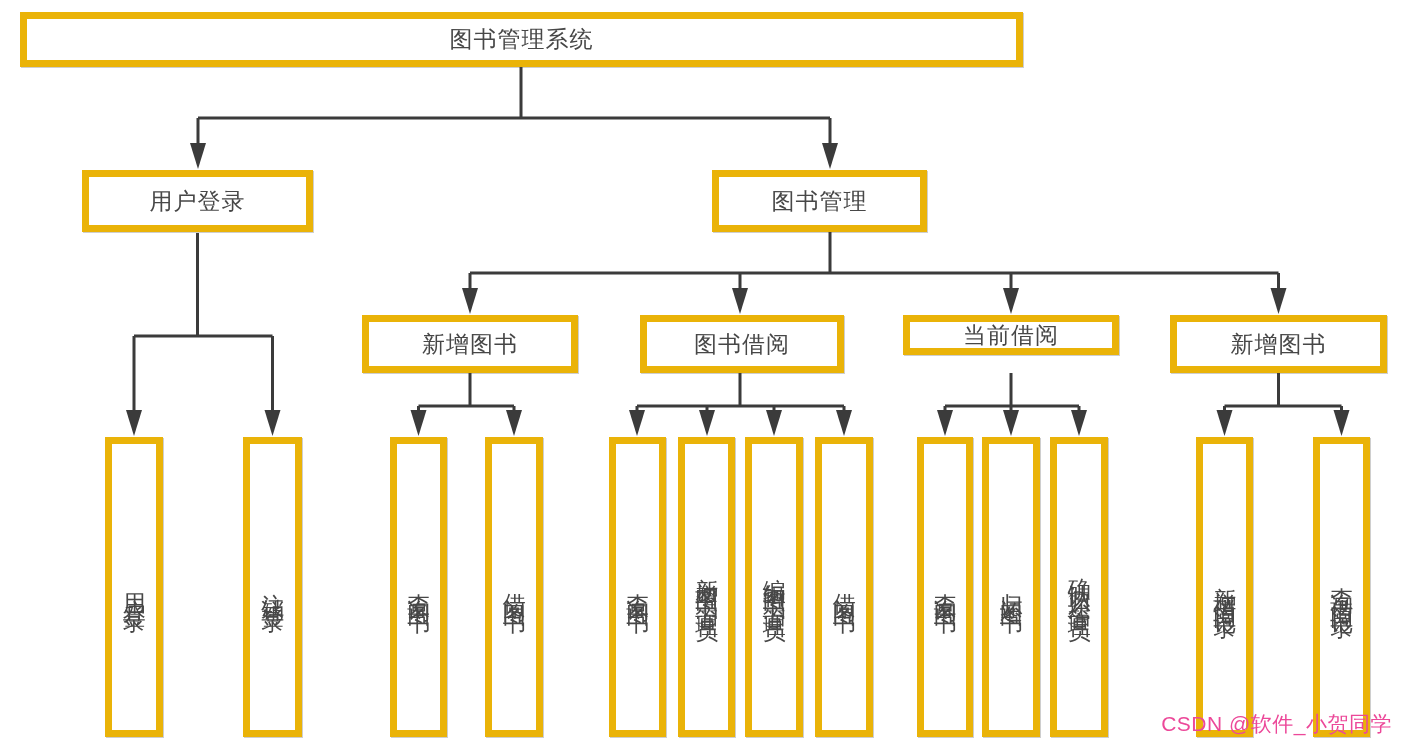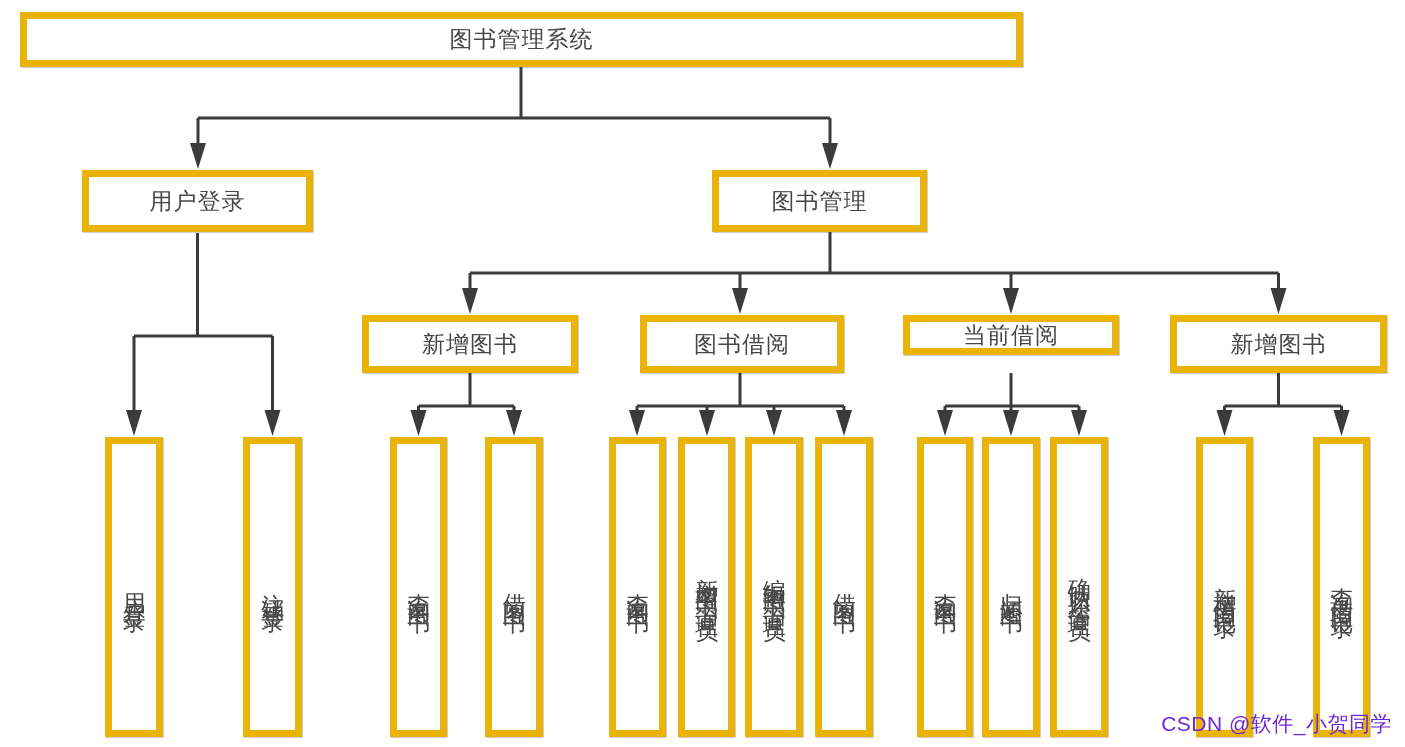--- a/index.html
+++ b/index.html
@@ -31,21 +31,21 @@
   .node .vtext {
     writing-mode:vertical-rl;
     text-orientation:mixed;
     letter-spacing:6px;
     line-height:1.1;
     white-space:nowrap;
   }
   .watermark {
     position:absolute;
     right:13px; bottom:9px;
-    color:#6d28d9;
+    color:#ec4899;
     font-size:21px;
     letter-spacing:0.5px;
     z-index:3;
   }
 </style>
 </head>
 <body>
 
 <div class="stage">
 

